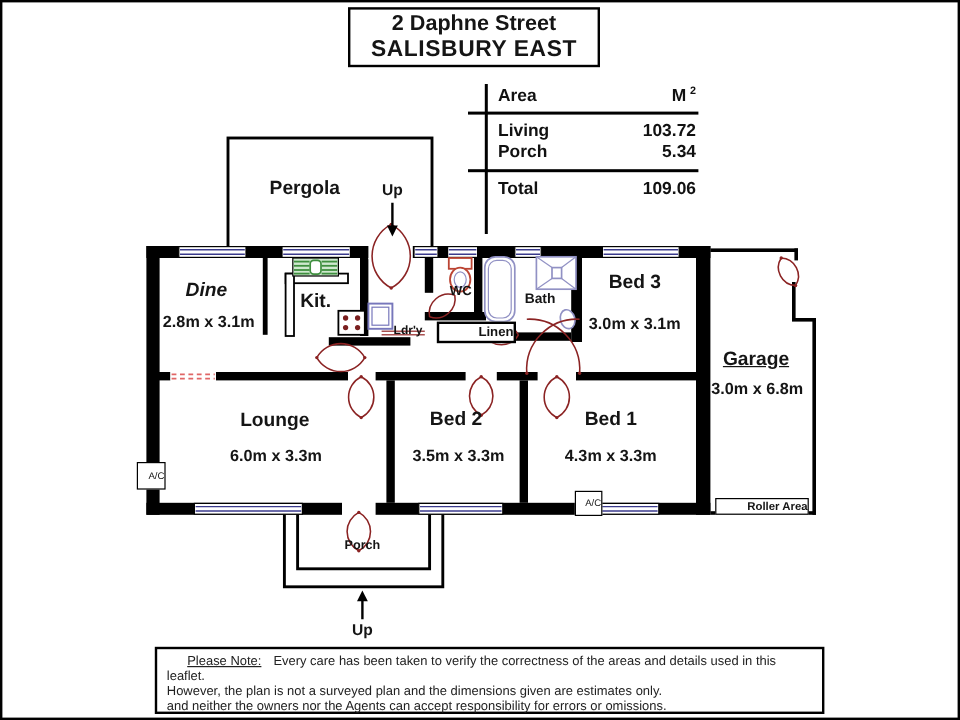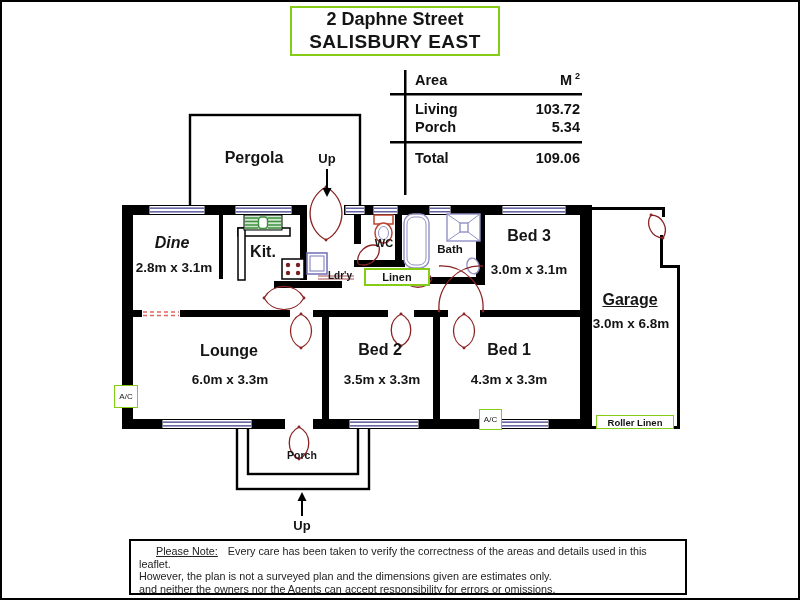--- a/index.html
+++ b/index.html
@@ -1,19 +1,19 @@
 <!DOCTYPE html>
 <html><head>
 <meta charset="utf-8">
 <style>
   html,body{margin:0;padding:0;background:#fff;}
   #page{position:relative;width:800px;height:600px;background:#fff;border:2px solid #000;box-sizing:border-box;overflow:hidden;
         font-family:"Liberation Sans", sans-serif;color:#111;}
   .lbl{position:absolute;transform:translate(-50%,-50%);font-weight:bold;white-space:nowrap;color:#151515;line-height:1;}
-  .obox{position:absolute;border:2px solid #84cc16;background:#fff;display:flex;align-items:center;justify-content:center;
+  .obox{position:absolute;border:2px solid #000000;background:#fff;display:flex;align-items:center;justify-content:flex-end;
         font-weight:bold;box-sizing:border-box;color:#151515;}
   
   #title-box{left:288px;top:4px;width:210px;height:50px;flex-direction:column;line-height:1.25;}
   #title-box .t1{font-size:18px;}
   #title-box .t2{font-size:19px;letter-spacing:.5px;}
   
   .trow{position:absolute;left:413px;width:165px;display:flex;justify-content:space-between;font-weight:bold;font-size:14.5px;}
   .trow .sup{font-size:9px;position:relative;top:-6px;margin-left:3px;}
   
   #note-box{left:127px;top:537px;width:558px;height:56px;border:2px solid #000;background:#fff;position:absolute;
@@ -296,21 +296,21 @@
   <div class="lbl" style="left:507px;top:348px;font-size:16px;">Bed 1</div>
   <div class="lbl" style="left:507px;top:378px;font-size:13.5px;">4.3m x 3.3m</div>
 
   <div class="lbl" style="left:300px;top:453px;font-size:10.5px;">Porch</div>
   <div class="lbl" style="left:300px;top:523px;font-size:13px;">Up</div>
 
   <div class="obox" style="left:362px;top:266px;width:66px;height:18px;font-size:11px;">
     <span>Linen</span>
   </div>
   <div class="obox" style="left:594px;top:413px;width:78px;height:14px;font-size:9.5px;border-width:1.5px;">
-    <span>Roller Linen</span>
+    <span>Roller Area</span>
   </div>
   <div class="obox" style="left:112px;top:383px;width:24px;height:23px;font-size:8px;border-width:1.5px;font-weight:normal;">
     <span>A/C</span>
   </div>
   <div class="obox" style="left:477px;top:407px;width:23px;height:21px;font-size:8px;border-width:1.5px;font-weight:normal;">
     <span>A/C</span>
   </div>
 
   <div id="note-box">
     <div><span class="u">Please Note:</span><span>Every care has been taken to verify the correctness of the areas and details used in this leaflet.</span></div>

